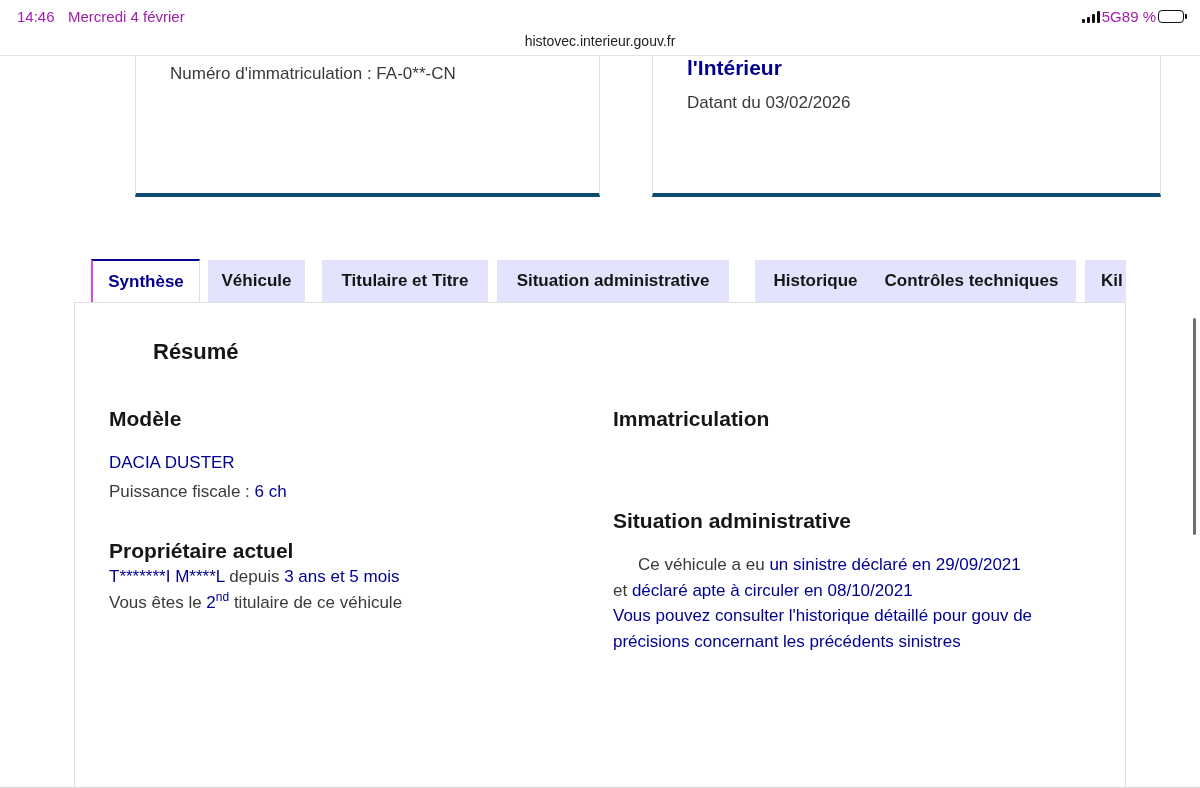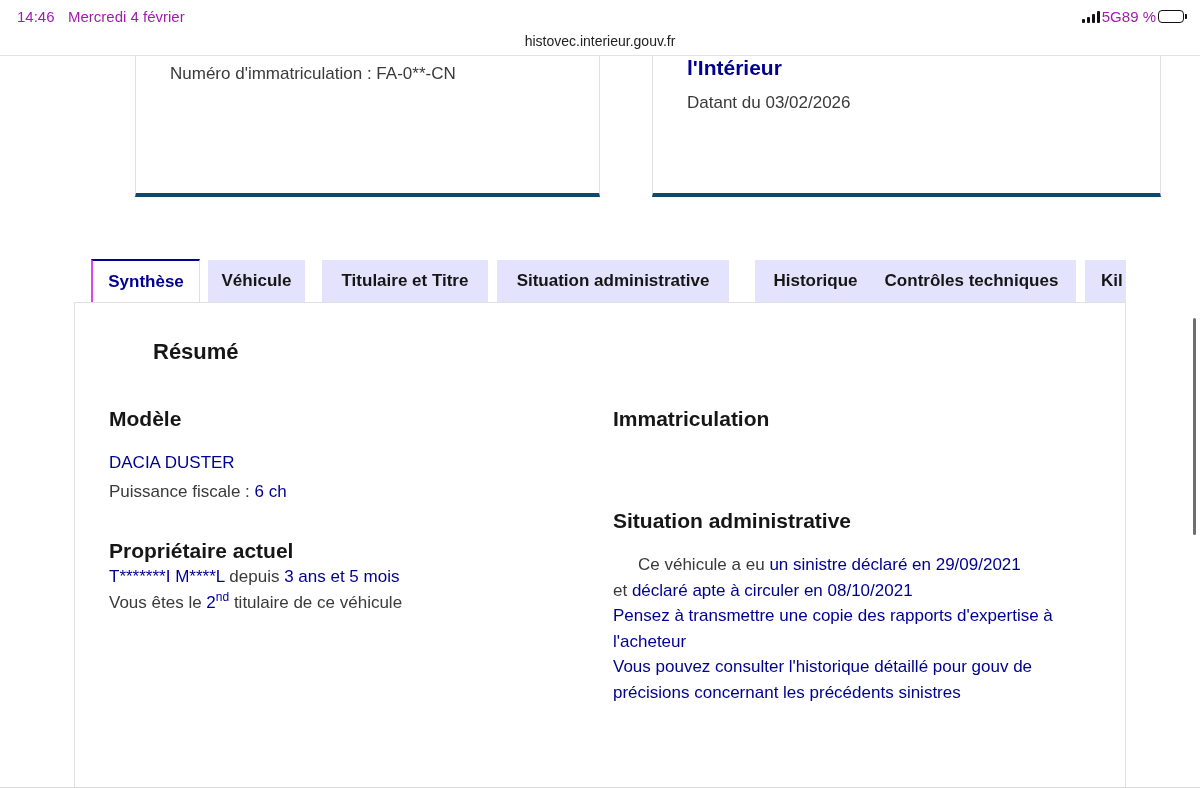--- a/index.html
+++ b/index.html
@@ -152,19 +152,18 @@
   <h3 class="h-section" style="left:538px; top:104px;">Immatriculation</h3>
 
   <h3 class="h-section" style="left:538px; top:206px;">Situation administrative</h3>
   <div class="para" style="left:538px; top:249px;">
     <div style="padding-left:25px;">
       <span class="grey">Ce véhicule a eu </span><span>un sinistre déclaré en 29/09/2021</span>
     </div>
     <div>
       <span class="grey">et </span><span>déclaré apte à circuler en 08/10/2021</span>
     </div>
-    <div>Pensez à transmettre une copie des rapports d'expertise à l'acheteur</div>
     <div>Vous pouvez consulter l'historique détaillé pour gouv de précisions concernant les précédents sinistres</div>
   </div>
 </div>
 
 <div class="scrollbar"></div>
 <div class="bottom-line"></div>
 
 </body></html>

